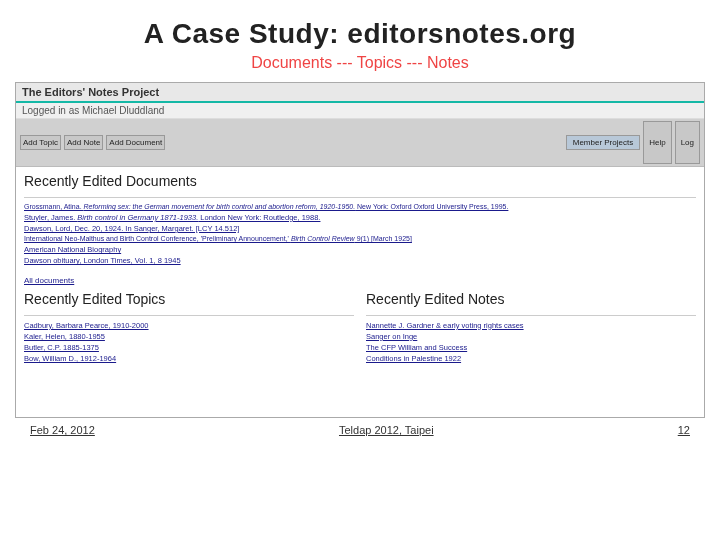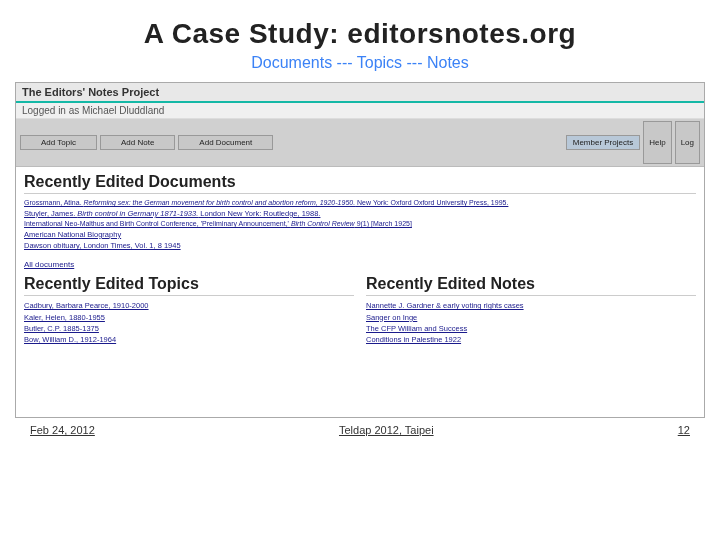--- a/index.html
+++ b/index.html
@@ -23,21 +23,21 @@
     .slide-title {
       font-size: 28px;
       font-weight: bold;
       color: #222;
       margin-bottom: 4px;
       letter-spacing: 0.5px;
     }
 
     .slide-subtitle {
       font-size: 16px;
-      color: #3b82f6;
+      color: #ef4444;
       margin-bottom: 10px;
     }
 
     
     .browser-window {
       width: 690px;
       border: 1px solid #aaa;
       background: #fff;
       flex: 1;
       display: flex;
@@ -94,21 +94,21 @@
       display: flex;
       align-items: center;
       background: #d0d0d0;
       padding: 2px 4px;
       border-bottom: 1px solid #bbb;
       gap: 3px;
     }
 
     .nav-btn {
       font-size: 8px;
-      padding: 2px 20px;
+      padding: 2px 2px;
       background: #c8c8c8;
       border: 1px solid #999;
       cursor: pointer;
       color: #222;
     }
 
     .nav-spacer {
       flex: 1;
     }
 
@@ -131,26 +131,26 @@
     }
 
     
     .main-content {
       padding: 6px 8px;
       flex: 1;
       overflow: hidden;
     }
 
     .section-title {
-      font-size: 16px;
-      font-weight: bold;
+      font-size: 14px;
+      font-weight: normal;
       color: #222;
       margin-bottom: 4px;
       border-bottom: 1px solid #ccc;
-      padding-bottom: 2px;
+      padding-bottom: 8px;
     }
 
     .doc-list {
       margin-bottom: 6px;
     }
 
     .doc-item {
       font-size: 7.5px;
       color: #1a1a8c;
       line-height: 1.5;
@@ -224,20 +224,21 @@
       <button class="nav-btn-right">Log</button>
     </div>
 
     <div class="main-content">
 
       <div class="section-title">Recently Edited Documents</div>
 
       <div class="doc-list">
         <div class="doc-item-long">Grossmann, Atina. <em>Reforming sex: the German movement for birth control and abortion reform, 1920-1950.</em> New York: Oxford  Oxford University Press, 1995.</div>
         <div class="doc-item">Stuyler, James. <em>Birth control in Germany 1871-1933.</em> London  New York: Routledge, 1988.</div>
+        <div class="doc-item">Dawson, Lord, Dec. 20, 1924.  In Sanger, Margaret.  [LCY 14.512]</div>
         <div class="doc-item-long">International Neo-Malthus and Birth Control Conference, 'Preliminary Announcement,' <em>Birth Control Review</em> 9(1) [March 1925]</div>
         <div class="doc-item">American National Biography</div>
         <div class="doc-item">Dawson obituary, London Times, Vol. 1, 8 1945</div>
       </div>
 
       <a class="all-docs-link">All documents</a>
 
       <div class="two-col">
         <div class="col-half">
           <div class="section-title">Recently Edited Topics</div>

